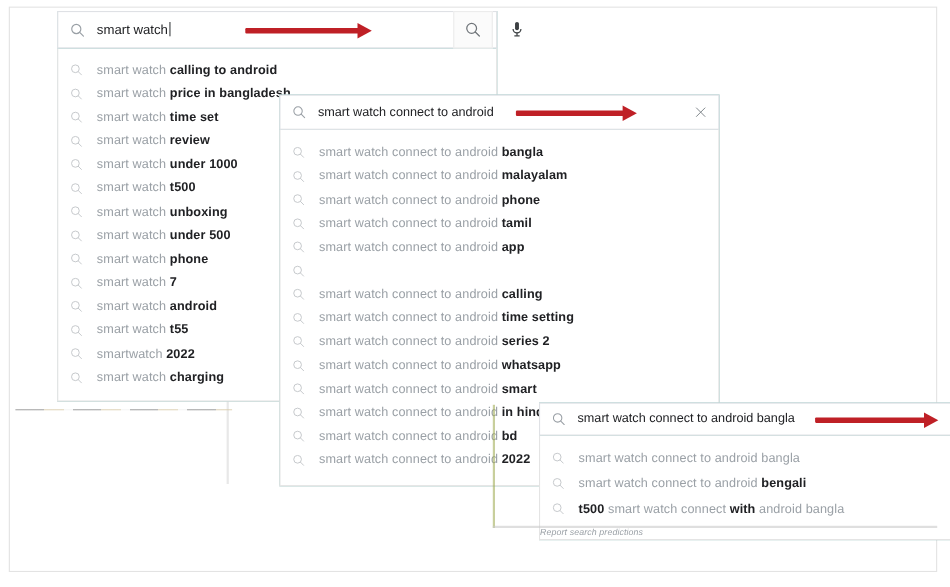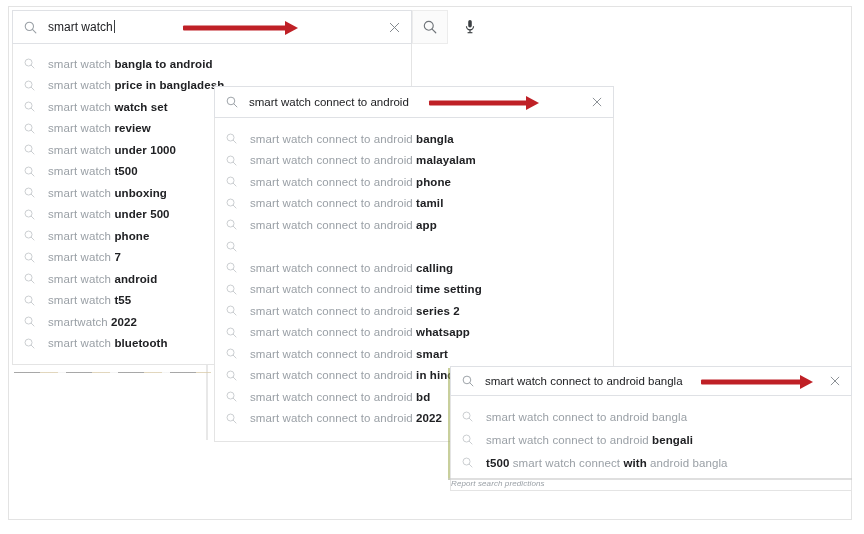--- a/index.html
+++ b/index.html
@@ -28,20 +28,21 @@
     border: 1px solid #e3e3e3;
     box-sizing: border-box;
     background: #ffffff;
   }
 
   
   .panel {
     position: absolute;
     box-sizing: border-box;
     background: #0f766e;
+    margin-left: 40px;
   }
   .sbox {
     position: relative;
     box-sizing: border-box;
     background: #ffffff;
     border: 1px solid #dfe1e5;
     display: flex;
     align-items: center;
   }
   .sbox .lens {
@@ -230,35 +231,35 @@
             <line x1="13.5" y1="2.5" x2="2.5" y2="13.5" stroke="#80868b" stroke-width="1.2"></line>
           </svg>
       </span>
     </div>
     <div class="slist">
       <div class="srow">
           <svg class="lens" width="11" height="11" viewBox="0 0 16 16">
             <circle cx="6.6" cy="6.6" r="5.1" fill="none" stroke="#c5c8cb" stroke-width="1.3"></circle>
             <line x1="10.4" y1="10.4" x2="14.6" y2="14.6" stroke="#c5c8cb" stroke-width="1.3" stroke-linecap="round"></line>
           </svg>
-          <span class="txt"><span>smart watch </span><b>bangla to android</b></span>
+          <span class="txt"><span>smart watch </span><b>calling to android</b></span>
         </div>
       <div class="srow">
           <svg class="lens" width="11" height="11" viewBox="0 0 16 16">
             <circle cx="6.6" cy="6.6" r="5.1" fill="none" stroke="#c5c8cb" stroke-width="1.3"></circle>
             <line x1="10.4" y1="10.4" x2="14.6" y2="14.6" stroke="#c5c8cb" stroke-width="1.3" stroke-linecap="round"></line>
           </svg>
           <span class="txt"><span>smart watch </span><b>price in bangladesh</b></span>
         </div>
       <div class="srow">
           <svg class="lens" width="11" height="11" viewBox="0 0 16 16">
             <circle cx="6.6" cy="6.6" r="5.1" fill="none" stroke="#c5c8cb" stroke-width="1.3"></circle>
             <line x1="10.4" y1="10.4" x2="14.6" y2="14.6" stroke="#c5c8cb" stroke-width="1.3" stroke-linecap="round"></line>
           </svg>
-          <span class="txt"><span>smart watch </span><b>watch set</b></span>
+          <span class="txt"><span>smart watch </span><b>time set</b></span>
         </div>
       <div class="srow">
           <svg class="lens" width="11" height="11" viewBox="0 0 16 16">
             <circle cx="6.6" cy="6.6" r="5.1" fill="none" stroke="#c5c8cb" stroke-width="1.3"></circle>
             <line x1="10.4" y1="10.4" x2="14.6" y2="14.6" stroke="#c5c8cb" stroke-width="1.3" stroke-linecap="round"></line>
           </svg>
           <span class="txt"><span>smart watch </span><b>review</b></span>
         </div>
       <div class="srow">
           <svg class="lens" width="11" height="11" viewBox="0 0 16 16">
@@ -321,21 +322,21 @@
             <circle cx="6.6" cy="6.6" r="5.1" fill="none" stroke="#c5c8cb" stroke-width="1.3"></circle>
             <line x1="10.4" y1="10.4" x2="14.6" y2="14.6" stroke="#c5c8cb" stroke-width="1.3" stroke-linecap="round"></line>
           </svg>
           <span class="txt"><span>smartwatch </span><b>2022</b></span>
         </div>
       <div class="srow">
           <svg class="lens" width="11" height="11" viewBox="0 0 16 16">
             <circle cx="6.6" cy="6.6" r="5.1" fill="none" stroke="#c5c8cb" stroke-width="1.3"></circle>
             <line x1="10.4" y1="10.4" x2="14.6" y2="14.6" stroke="#c5c8cb" stroke-width="1.3" stroke-linecap="round"></line>
           </svg>
-          <span class="txt"><span>smart watch </span><b>bluetooth</b></span>
+          <span class="txt"><span>smart watch </span><b>charging</b></span>
         </div>
     </div>
   </div>
 
   <div class="iconbtn" id="search-button">
     <svg width="14" height="14" viewBox="0 0 16 16">
       <circle cx="6.6" cy="6.6" r="5.1" fill="none" stroke="#70757a" stroke-width="1.3"></circle>
       <line x1="10.4" y1="10.4" x2="14.6" y2="14.6" stroke="#70757a" stroke-width="1.3" stroke-linecap="round"></line>
     </svg>
   </div>

